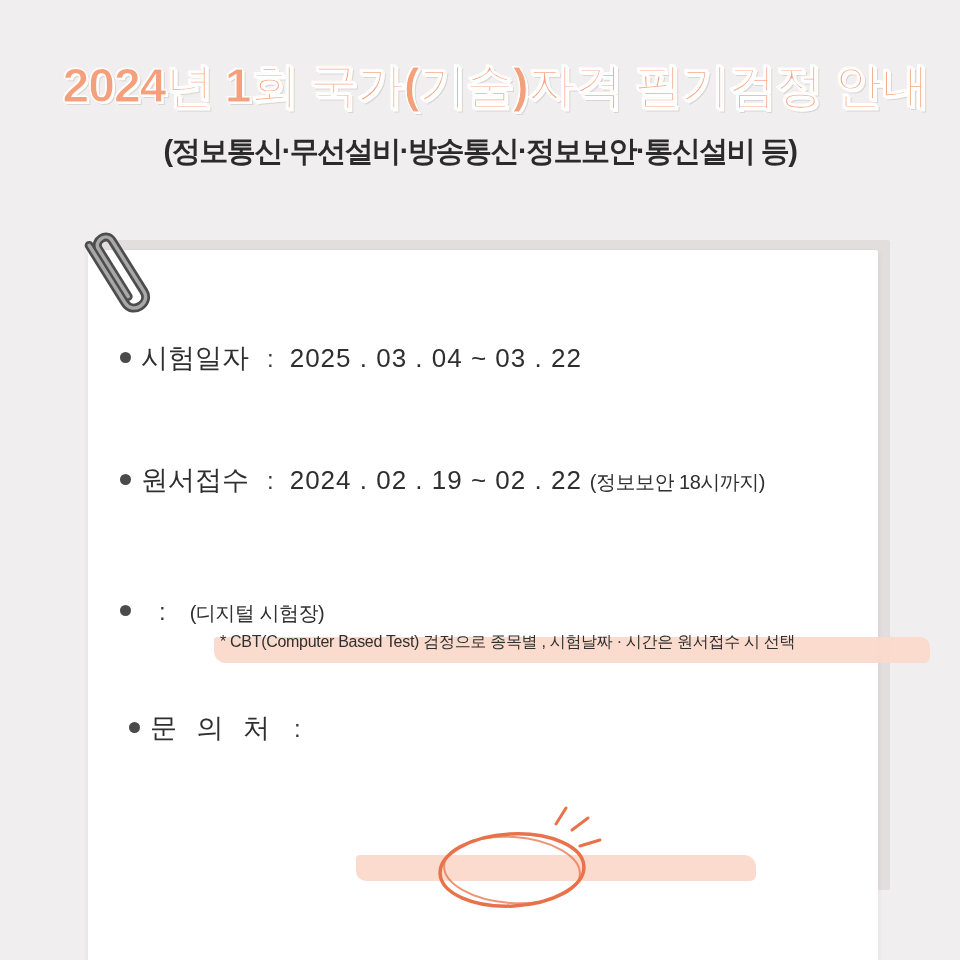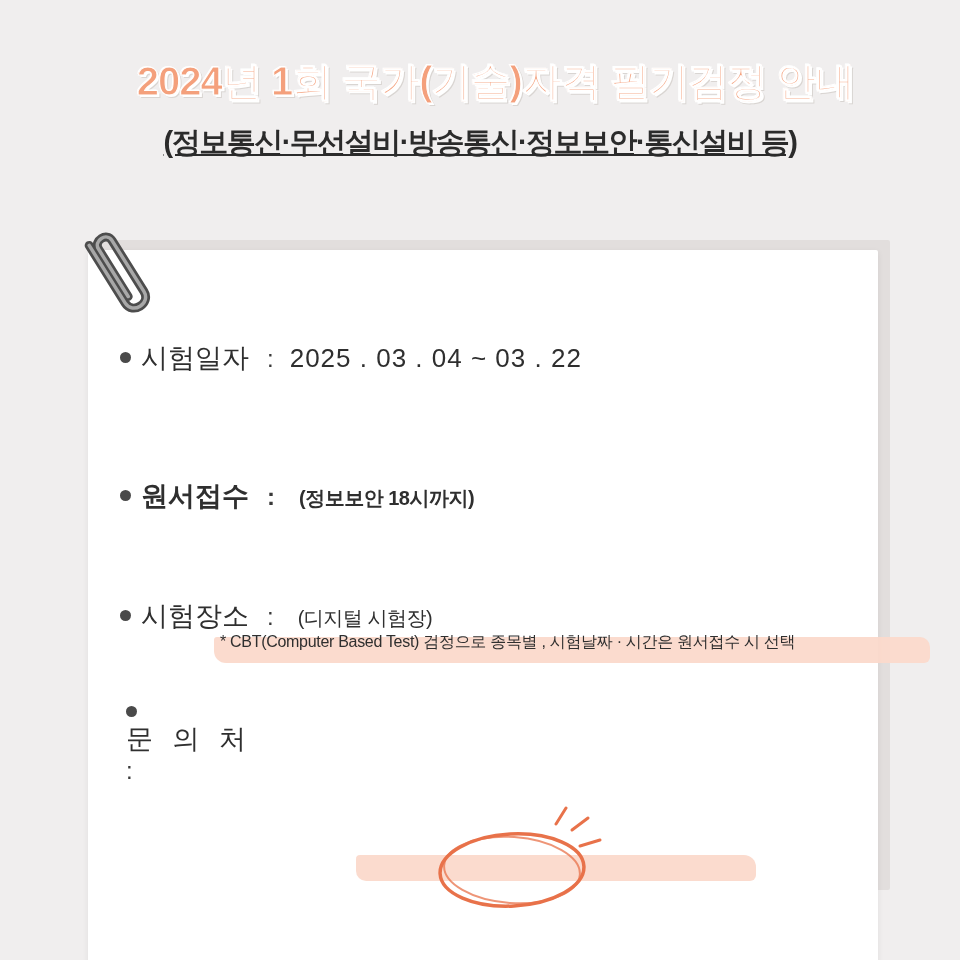--- a/index.html
+++ b/index.html
@@ -18,38 +18,37 @@
   
   .header {
     position: absolute;
     top: 0;
     left: 0;
     width: 960px;
     text-align: center;
   }
   .title-main {
     margin-top: 54px;
-    font-size: 40px;
+    font-size: 48px;
     font-weight: bold;
     letter-spacing: -1px;
     color: #f4a07c;
     text-shadow:
       2px 2px 0 #ffffff,
       -1px -1px 0 #ffffff,
       3px 3px 0 #d9d5d2;
     padding-left: 31px;
     -webkit-text-stroke: 1px #ffffff;
   }
   .title-sub {
     margin-top: 14px;
     font-size: 29px;
     font-weight: bold;
     color: #2b2b2b;
     letter-spacing: -1.5px;
-    text-decoration: underline;
   }
 
   
   .card-shadow {
     position: absolute;
     left: 100px;
     top: 240px;
     width: 790px;
     height: 650px;
     background: #e2dedd;
@@ -189,45 +188,45 @@
       <span class="label">시험일자</span>
       <span class="colon">:</span>
       <span class="value">2025 . 03 . 04  ~  03 . 22</span>
     </div>
 
     <div class="note-wrap">
       <div class="note-hl"></div>
       <div class="note-text">* CBT(Computer Based Test) 검정으로 종목별 , 시험날짜 · 시간은 원서접수 시 선택</div>
     </div>
 
-    <div class="row" style="left:32px; top:228px;font-weight:bold;">
+    <div class="row" style="left:32px; top:212px;">
       <span class="bullet"></span>
       <span class="label">원서접수</span>
       <span class="colon">:</span>
+      <span class="value">2024 . 02 . 19  ~  02 . 22</span>
       <span class="value-small">(정보보안 18시까지)</span>
     </div>
 
     <div class="place-hl"></div>
 
     <div class="row" style="left:32px; top:348px;">
       <span class="bullet"></span>
-      <span class="label">시험장소</span>
       <span class="colon">:</span>
       <span class="value-small">(디지털 시험장)</span>
     </div>
 
     <svg class="circle-anno" viewBox="0 0 180 112">
       <ellipse cx="86" cy="64" rx="72" ry="36" fill="none" stroke="#e8724a" stroke-width="3.5" transform="rotate(-3 86 64)"></ellipse>
       <ellipse cx="86" cy="64" rx="68" ry="33" fill="none" stroke="#e8724a" stroke-width="2" opacity="0.75" transform="rotate(4 86 64)"></ellipse>
       <line x1="130" y1="18" x2="140" y2="2" stroke="#e8724a" stroke-width="3" stroke-linecap="round"></line>
       <line x1="146" y1="24" x2="162" y2="12" stroke="#e8724a" stroke-width="3" stroke-linecap="round"></line>
       <line x1="154" y1="40" x2="174" y2="34" stroke="#e8724a" stroke-width="3" stroke-linecap="round"></line>
     </svg>
 
-    <div class="row" style="left:20px; top:460px;flex-direction:column;">
+    <div class="row" style="left:41px; top:460px;">
       <span class="bullet"></span>
       <span class="label spaced">문 의 처</span>
       <span class="colon">:</span>
     </div>
 
   </div>
 
 </div>
 
 <svg class="clip" viewBox="0 0 120 110">

